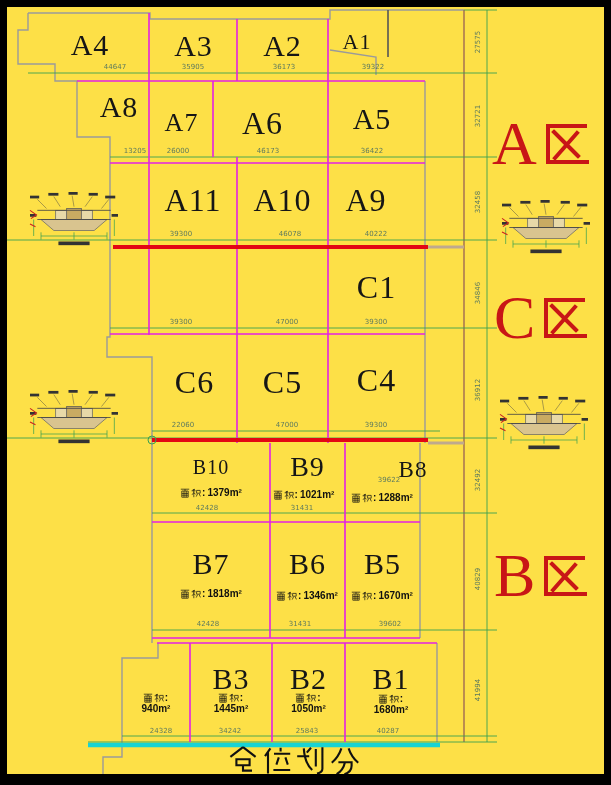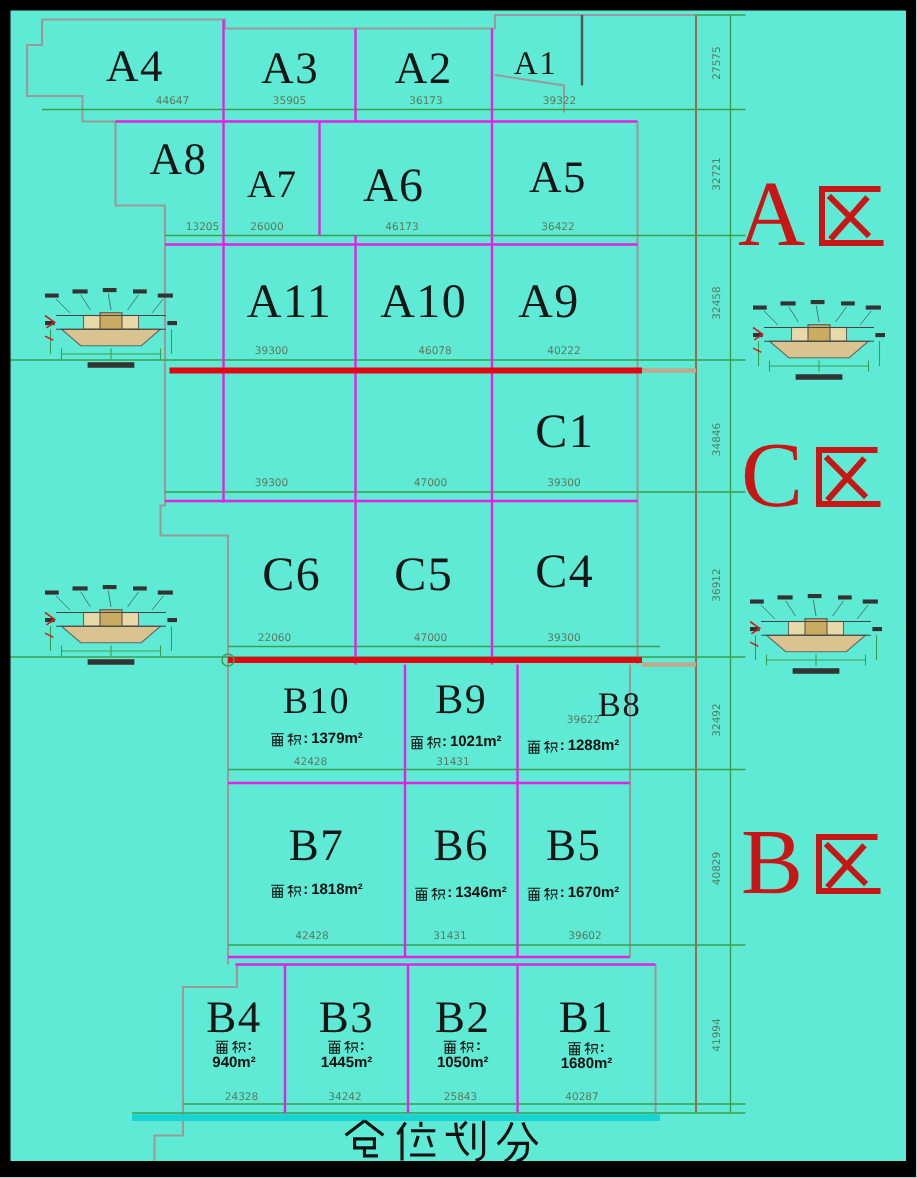--- a/index.html
+++ b/index.html
@@ -1,16 +1,16 @@
 <!DOCTYPE html>
 <html><head>
 <meta charset="utf-8">
 <style>
   html,body{margin:0;padding:0;background:#fff}
-  .stage{position:relative;width:611px;height:785px;background:#5eead4;overflow:hidden;
+  .stage{position:relative;width:611px;height:785px;background:#fde047;overflow:hidden;
          font-family:"Liberation Sans",sans-serif}
   .frame{position:absolute;inset:0;border:7px solid #000;border-bottom-width:11px;z-index:40}
   svg.plan{position:absolute;left:0;top:0;z-index:1}
   .layer{position:absolute;inset:0;z-index:10}
   .cell{position:absolute;display:flex;align-items:center;justify-content:center;
         font-family:"Liberation Serif",serif;color:#161616;letter-spacing:1px;line-height:1}
   .dim{position:absolute;width:64px;text-align:center;font-size:7px;color:#5d7a5f;
        font-family:"DejaVu Sans",sans-serif}
   .vdim{position:absolute;left:460px;width:36px;text-align:center;font-size:7px;color:#5d7a5f;
         transform:rotate(-90deg);font-family:"DejaVu Sans",sans-serif}
@@ -179,21 +179,21 @@
     <div class="cell" style="left:237px;top:348px;width:91px;height:68px;font-size:32px">
         <span>C5</span>
       </div>
     <div class="cell" style="left:328px;top:344px;width:97px;height:72px;font-size:32px">
         <span>C4</span>
       </div>
     <span class="dim" style="left:151px;top:421px">22060</span>
     <span class="dim" style="left:255px;top:421px">47000</span>
     <span class="dim" style="left:344px;top:421px">39300</span>
 
-    <div class="cell" style="left:152px;top:446px;width:118px;height:42px;font-size:25px">
+    <div class="cell" style="left:152px;top:446px;width:118px;height:42px;font-size:20px">
         <span>B10</span>
       </div>
     <div class="cell" style="left:270px;top:446px;width:75px;height:42px;font-size:28px">
         <span>B9</span>
       </div>
     <div class="cell" style="left:365px;top:448px;width:96px;height:42px;font-size:23px">
         <span>B8</span>
       </div>
     <div class="area" style="left:152px;top:487px;width:118px">
       <svg class="cjk-s" viewBox="0 0 100 100">
@@ -271,23 +271,20 @@
           <use href="#g-ji"></use>
         </svg>
         <span class="acolon">:</span>
         <span>1670m²</span>
         <span class="sr">面积:</span>
     </div>
     <span class="dim" style="left:176px;top:620px">42428</span>
     <span class="dim" style="left:268px;top:620px">31431</span>
     <span class="dim" style="left:358px;top:620px">39602</span>
 
-    <div class="cell" style="left:122px;top:658px;width:68px;height:42px;font-size:30px">
-        <span>B4</span>
-      </div>
     <div class="cell" style="left:190px;top:658px;width:82px;height:42px;font-size:30px">
         <span>B3</span>
       </div>
     <div class="cell" style="left:272px;top:658px;width:73px;height:42px;font-size:30px">
         <span>B2</span>
       </div>
     <div class="cell" style="left:345px;top:658px;width:92px;height:42px;font-size:30px">
         <span>B1</span>
       </div>
     <div class="area two" style="left:122px;top:692px;width:68px">

